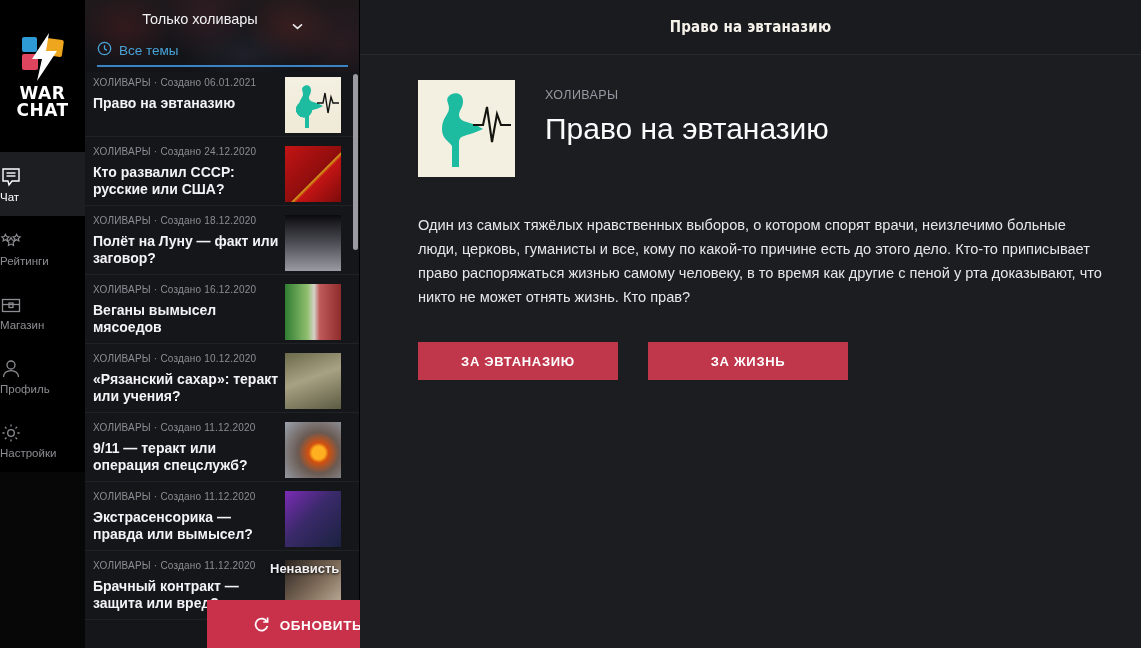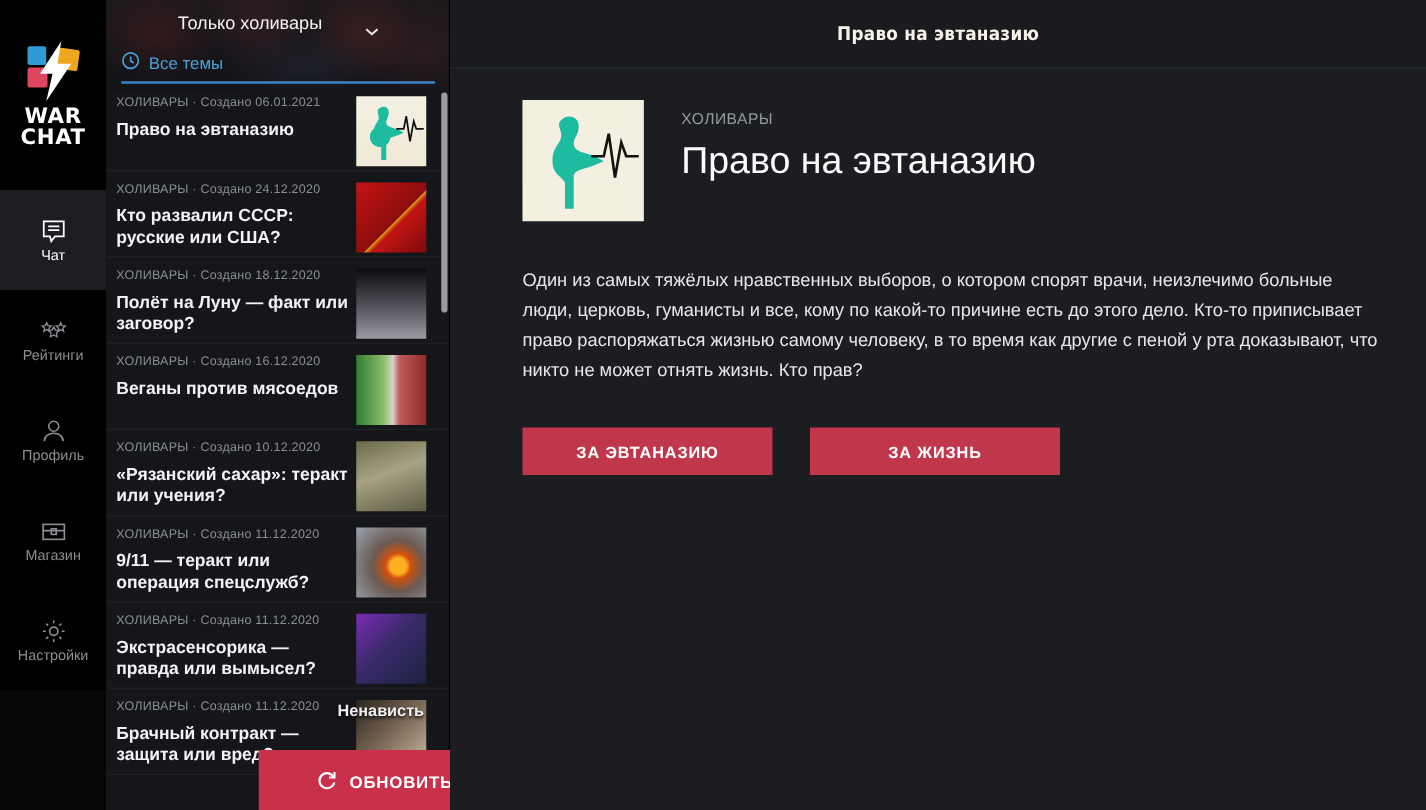--- a/index.html
+++ b/index.html
@@ -29,23 +29,23 @@
     margin-top: 4px;
     color: #fff;
     font-family: "DejaVu Sans", sans-serif;
     font-weight: bold;
     font-size: 17px;
     line-height: 17px;
     letter-spacing: 0.5px;
     text-align: center;
   }
   .nav-item {
-    height: 80px;
+    height: 64px;
     display: flex; flex-direction: column;
-    align-items: center; justify-content: center;
+    align-items: flex-start; justify-content: center;
     gap: 3px;
     color: #8d8d93;
     cursor: pointer;
     background: #000;
   }
   .nav-item.active { background: #1d1e22; color: #ffffff; }
   .nav-label { font-size: 11.5px; line-height: 12px; }
   .nav-ico { width: 22px; height: 22px; display:block; }
 
   
@@ -269,36 +269,36 @@
           <path d="M16.6 4.2l1.1 2.3 2.5.3-1.9 1.7.6 2.5-2.3-1.3-2.3 1.3.6-2.5-1.9-1.7 2.5-.3z"></path>
           <path d="M11 7.4l1.3 2.7 2.9.4-2.1 2 .5 2.9-2.6-1.4-2.6 1.4.5-2.9-2.1-2 2.9-.4z"></path>
         </svg>
       </span>
       <span class="nav-label">Рейтинги</span>
     </div>
 
     <div class="nav-item">
       <span class="nav-ico">
         <svg viewBox="0 0 22 22" width="22" height="22" fill="none" stroke="#8d8d93" stroke-width="1.3">
-          <circle cx="11" cy="7" r="4"></circle>
-          <path d="M3.5 19c0-4 3.4-6.4 7.5-6.4s7.5 2.4 7.5 6.4"></path>
-        </svg>
-      </span>
-      <span class="nav-label">Профиль</span>
+          <rect x="2.5" y="5.5" width="17" height="12"></rect>
+          <line x1="2.5" y1="10.5" x2="19.5" y2="10.5"></line>
+          <rect x="9" y="9" width="4" height="4.5"></rect>
+        </svg>
+      </span>
+      <span class="nav-label">Магазин</span>
     </div>
 
     <div class="nav-item">
       <span class="nav-ico">
         <svg viewBox="0 0 22 22" width="22" height="22" fill="none" stroke="#8d8d93" stroke-width="1.3">
-          <rect x="2.5" y="5.5" width="17" height="12"></rect>
-          <line x1="2.5" y1="10.5" x2="19.5" y2="10.5"></line>
-          <rect x="9" y="9" width="4" height="4.5"></rect>
-        </svg>
-      </span>
-      <span class="nav-label">Магазин</span>
+          <circle cx="11" cy="7" r="4"></circle>
+          <path d="M3.5 19c0-4 3.4-6.4 7.5-6.4s7.5 2.4 7.5 6.4"></path>
+        </svg>
+      </span>
+      <span class="nav-label">Профиль</span>
     </div>
 
     <div class="nav-item">
       <span class="nav-ico">
         <svg viewBox="0 0 22 22" width="22" height="22" fill="none" stroke="#8d8d93" stroke-width="1.3">
           <circle cx="11" cy="11" r="3.3"></circle>
           <path d="M11 2.4v2.2M11 17.4v2.2M2.4 11h2.2M17.4 11h2.2M4.9 4.9l1.6 1.6M15.5 15.5l1.6 1.6M17.1 4.9l-1.6 1.6M6.5 15.5l-1.6 1.6"></path>
         </svg>
       </span>
       <span class="nav-label">Настройки</span>
@@ -357,21 +357,21 @@
         <div class="topic-text">
           <div class="topic-meta"><span>ХОЛИВАРЫ</span> · <span>Создано 18.12.2020</span></div>
           <div class="topic-title">Полёт на Луну — факт или заговор?</div>
         </div>
         <div class="topic-thumb th-moon"></div>
       </div>
 
       <div class="topic">
         <div class="topic-text">
           <div class="topic-meta"><span>ХОЛИВАРЫ</span> · <span>Создано 16.12.2020</span></div>
-          <div class="topic-title">Веганы против мясоедов</div>
+          <div class="topic-title">Веганы вымысел мясоедов</div>
         </div>
         <div class="topic-thumb th-vegan"></div>
       </div>
 
       <div class="topic">
         <div class="topic-text">
           <div class="topic-meta"><span>ХОЛИВАРЫ</span> · <span>Создано 10.12.2020</span></div>
           <div class="topic-title">«Рязанский сахар»: теракт или учения?</div>
         </div>
         <div class="topic-thumb th-sugar"></div>

